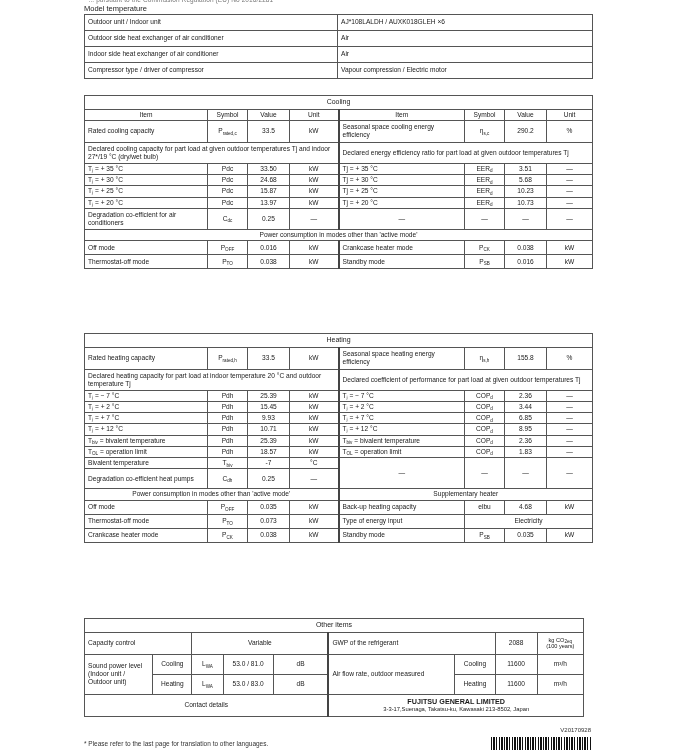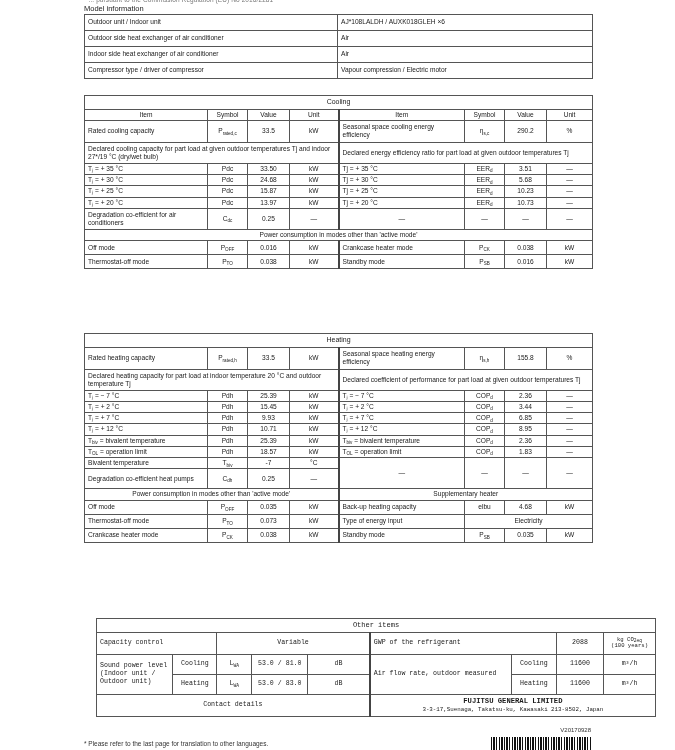--- a/index.html
+++ b/index.html
@@ -41,21 +41,21 @@
 
   
   #tbl-model{position:absolute;left:84px;top:14px;width:508px;}
   #tbl-model td{height:13px;}
 
   
   #tbl-cooling{position:absolute;left:84px;top:95px;width:508px;}
   
   #tbl-heating{position:absolute;left:84px;top:333px;width:508px;}
   
-  #tbl-other{position:absolute;left:96px;top:618px;width:560px;font-family:Liberation Mono, monospace;}
+  #tbl-other{position:absolute;left:84px;top:618px;width:500px;}
 
   .ver{
     position:absolute;right:84px;top:727px;font-size:6px;color:#333;
   }
   .footnote{
     position:absolute;left:84px;top:740px;font-size:6.5px;color:#333;
   }
   .barcode{
     position:absolute;right:84px;top:737px;width:100px;height:13px;
     background:repeating-linear-gradient(90deg,
@@ -66,21 +66,21 @@
       #111 10px,#111 12px,#fff 12px,#fff 13px);
   }
   .sm{font-size:5.6px;line-height:1.2;}
 </style>
 </head>
 <body>
 
 <div class="page">
 
   <div class="topnote">* ... pursuant to the Commission Regulation (EU) No 2016/2281</div>
-  <div class="modelinfo-label">Model information</div>
+  <div class="modelinfo-label">Model temperature</div>
 
   <table id="tbl-model" class="outer">
     <colgroup>
         <col style="width:253px">
         <col style="width:255px">
       </colgroup>
     <tbody>
       <tr>
         <td class="lft">Outdoor unit / Indoor unit</td>
         <td class="lft">AJ*108LALDH / AUXK018GLEH ×6</td>

